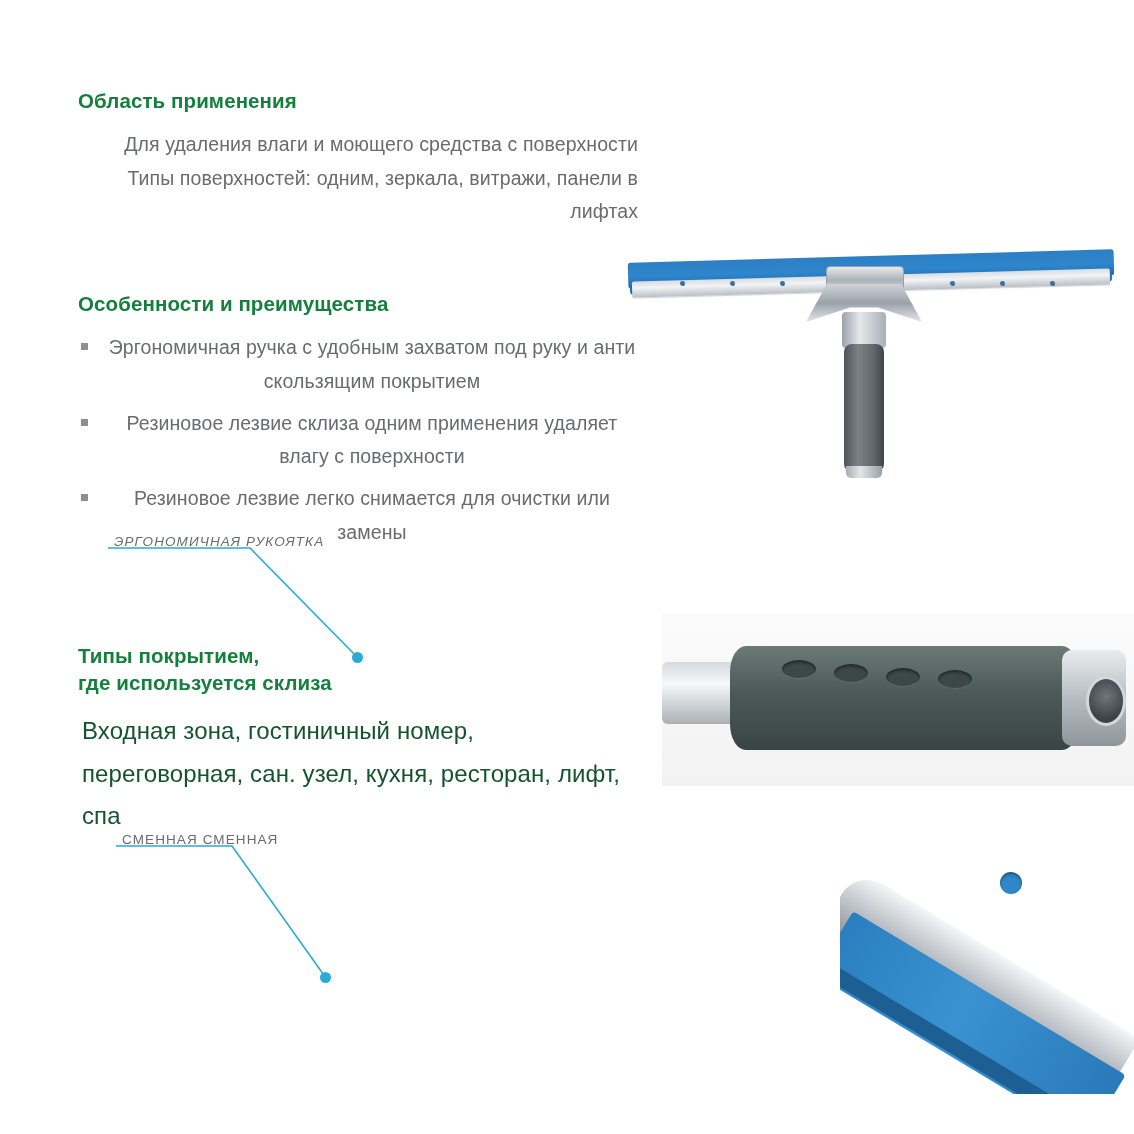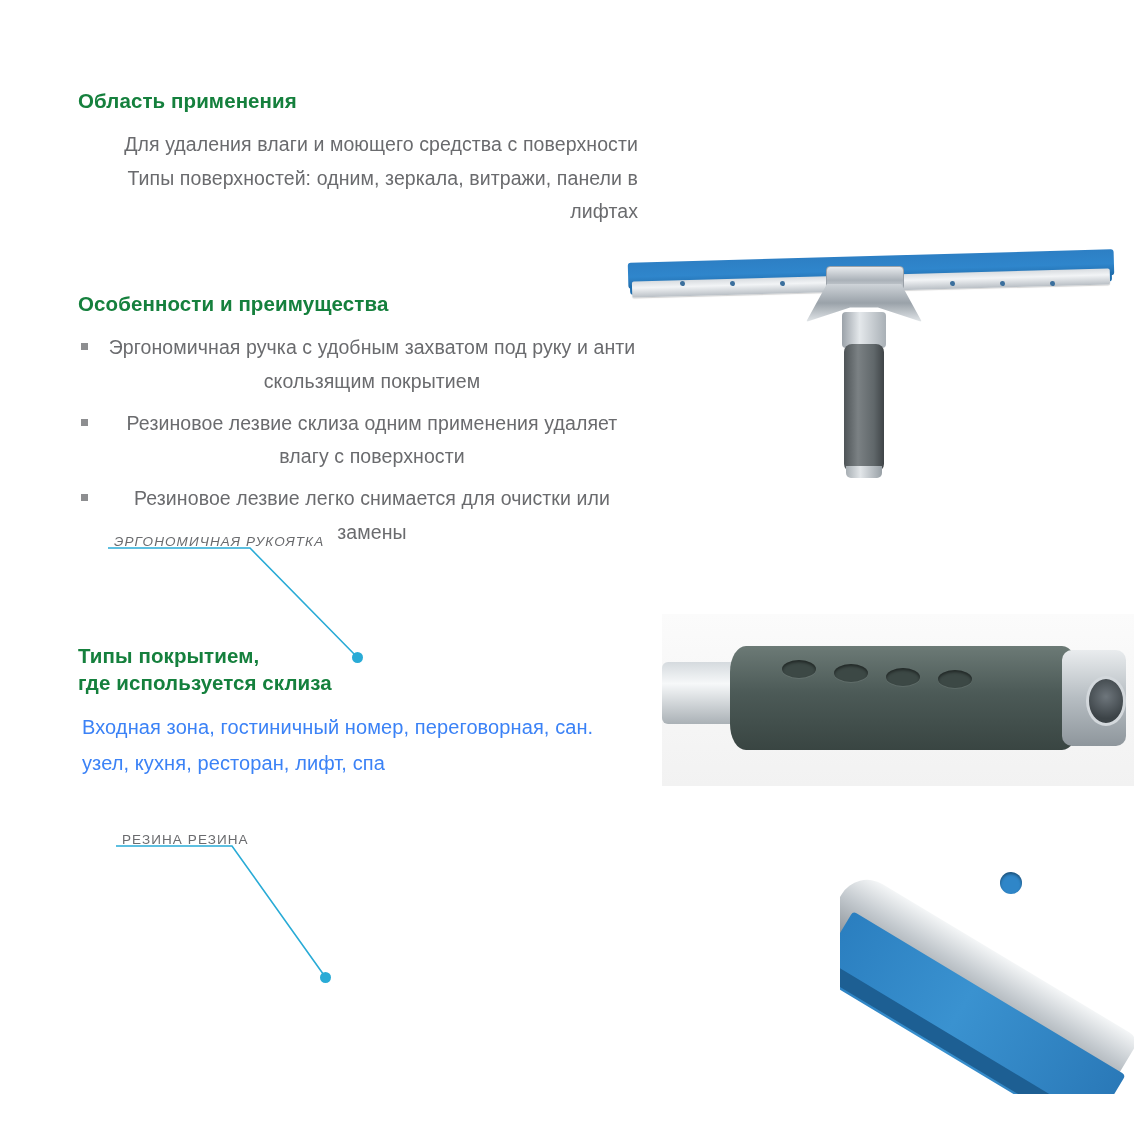--- a/index.html
+++ b/index.html
@@ -68,22 +68,22 @@
   ul.feature-list li .bullet {
     position: absolute;
     left: 3px;
     top: 12px;
     width: 7px;
     height: 7px;
     background: #8d8e90;
   }
 
   .rooms-text {
-    font-size: 20px;
-    color: #3b82f6;
+    font-size: 24px;
+    color: #14532d;
     line-height: 1.78;
     margin: 10px 0 4px 4px;
     letter-spacing: 0.1px;
   }
 
   
   .photo-col {
     position: absolute;
     left: 620px;
     top: 0;
@@ -408,20 +408,20 @@
 
   <div class="callout callout-handle">
     <span class="callout-label">ЭРГОНОМИЧНАЯ РУКОЯТКА</span>
     <svg width="320" height="140" viewBox="0 0 320 140">
       <polyline points="8,14 150,14 258,124" fill="none" stroke="#29abd6" stroke-width="1.6"></polyline>
     </svg>
     <span class="callout-dot"></span>
   </div>
 
   <div class="callout callout-blade">
-    <span class="callout-label">РЕЗИНА РЕЗИНА</span>
+    <span class="callout-label">СМЕННАЯ СМЕННАЯ</span>
     <svg width="320" height="160" viewBox="0 0 320 160">
       <polyline points="6,14 122,14 216,146" fill="none" stroke="#29abd6" stroke-width="1.6"></polyline>
     </svg>
     <span class="callout-dot"></span>
   </div>
 
 </div>
 
 </body></html>

